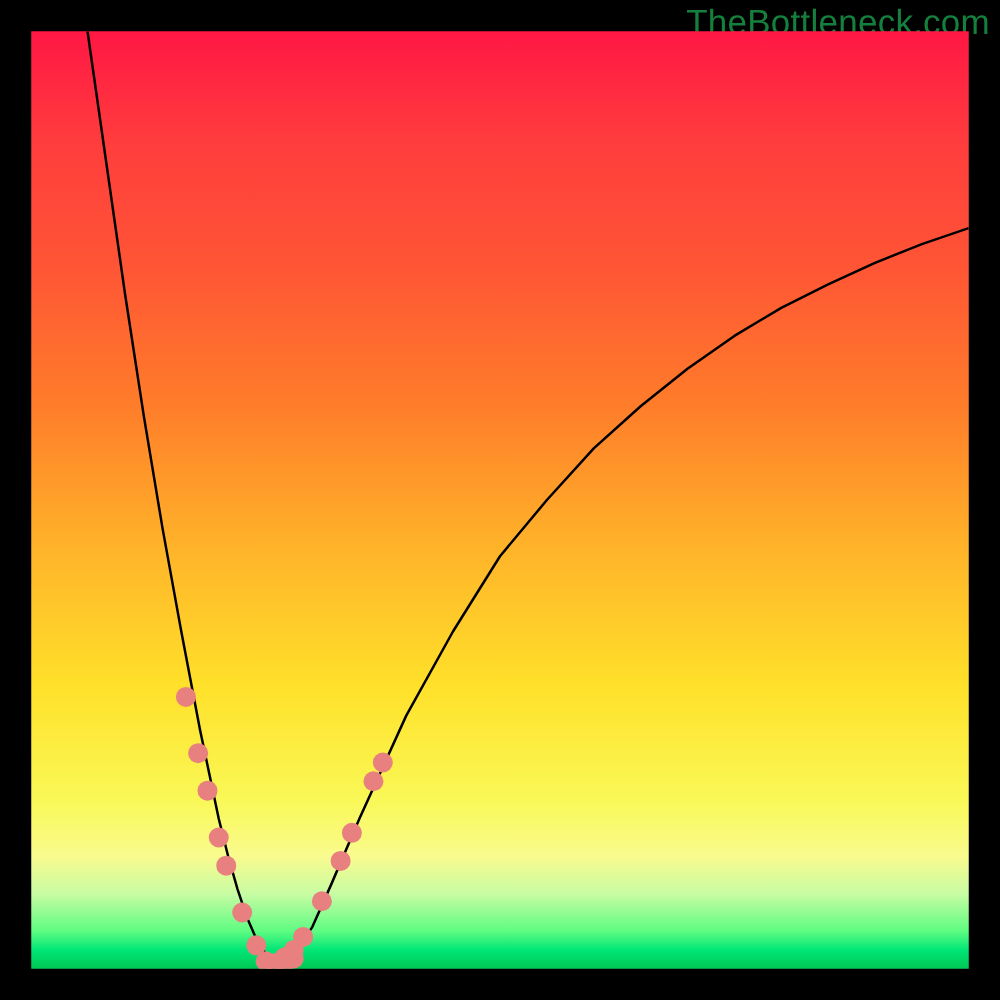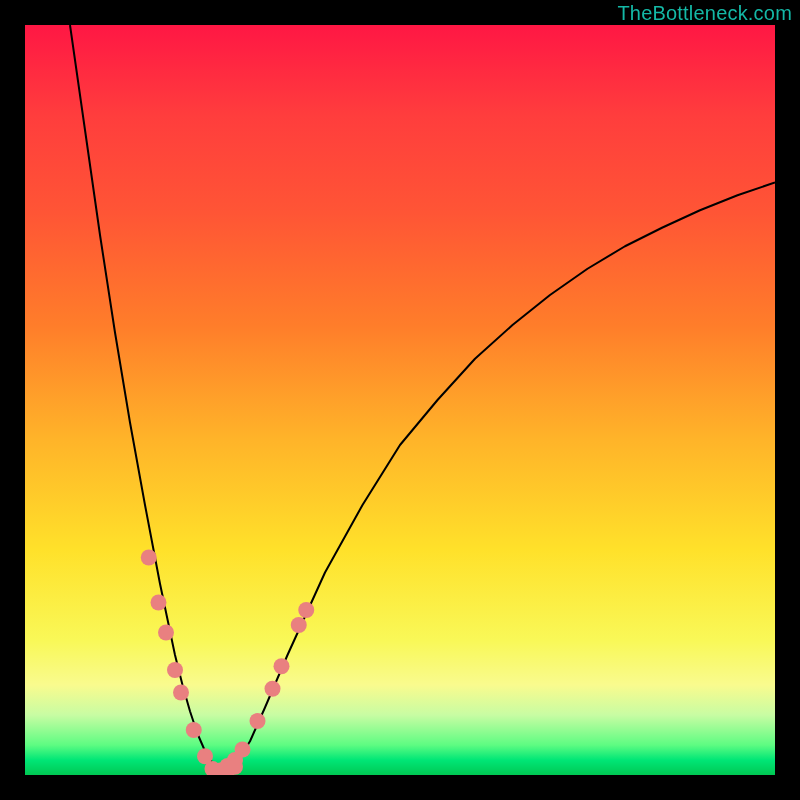--- a/index.html
+++ b/index.html
@@ -33,23 +33,23 @@
       #f9fb8e 88%,
       #c8fca3 92%,
       #5efc82 96%,
       #00e676 98%,
       #00c853 100%);
   }
   .watermark {
     position: absolute;
     top: 2px;
     right: 8px;
-    color: #14b8a6;
+    color: #15803d;
     font-family: Arial, Helvetica, sans-serif;
-    font-size: 20px;
+    font-size: 28px;
     font-weight: 500;
     letter-spacing: 0.2px;
   }
   svg.overlay {
     position: absolute;
     left: 0;
     top: 0;
     width: 750px;
     height: 750px;
   }

